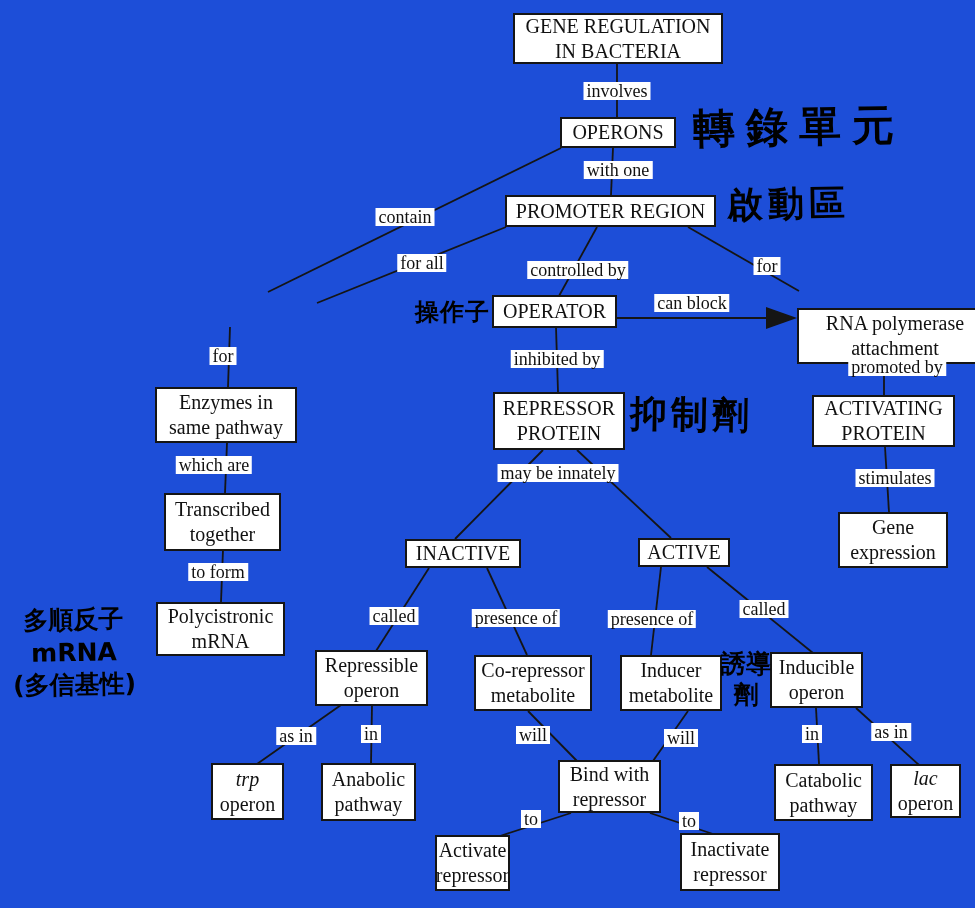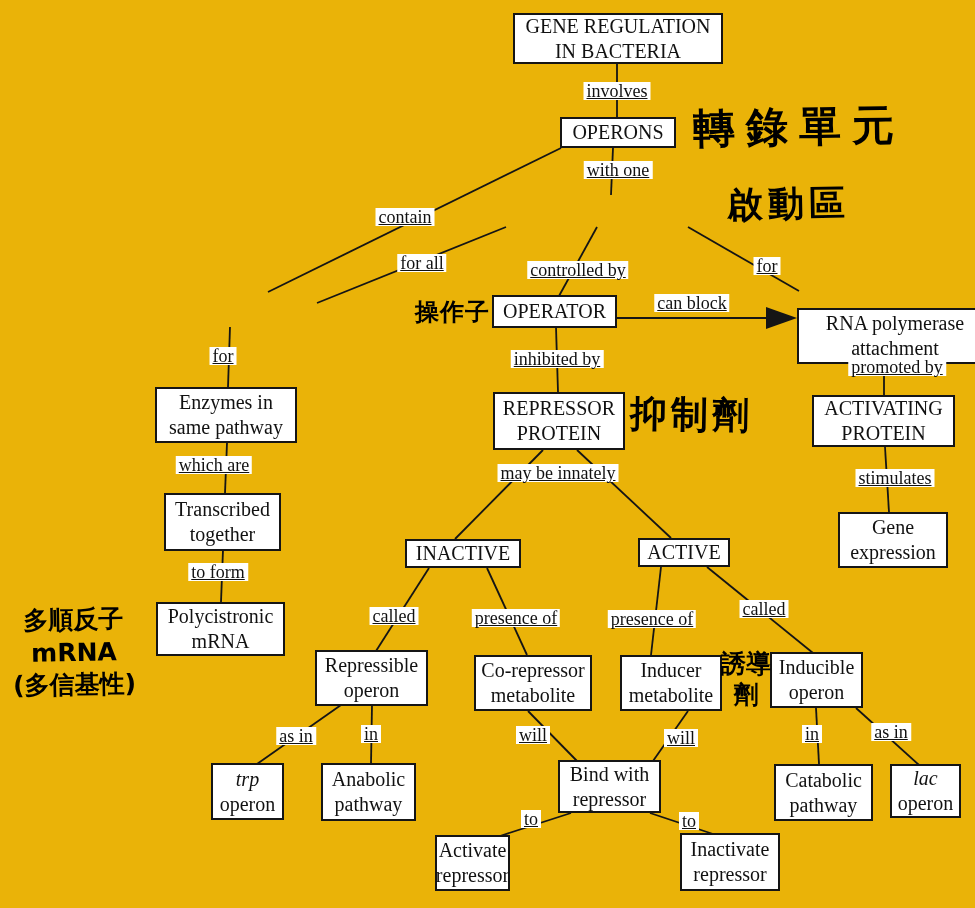--- a/index.html
+++ b/index.html
@@ -1,29 +1,29 @@
 <!DOCTYPE html>
 <html><head>
 <meta charset="utf-8">
 <style>
   html,body{margin:0;padding:0;background:#fff;}
   #canvas{
-    position:relative;width:975px;height:908px;background:#eab308;
+    position:relative;width:975px;height:908px;background:#1d4ed8;
     font-family:"Liberation Serif", serif;color:#111;overflow:hidden;
   }
   #wires{position:absolute;left:0;top:0;width:975px;height:908px;}
   .node{
     position:absolute;border:2px solid #151515;background:#fff;
     display:flex;align-items:center;justify-content:center;text-align:center;
     font-size:20px;line-height:1.25;white-space:pre-line;box-sizing:border-box;
     padding:1px 3px;
   }
   .elabel{
     position:absolute;transform:translate(-50%,-50%);background:#fff;
-    padding:0 3px;font-size:18px;white-space:nowrap;line-height:1;text-decoration:underline;
+    padding:0 3px;font-size:18px;white-space:nowrap;line-height:1;
   }
   .hand{
     position:absolute;font-family:"DejaVu Sans", sans-serif;font-weight:bold;
     color:#000;line-height:1.1;white-space:pre-line;text-align:center;
   }
   .node i{font-style:italic;}
 </style>
 </head>
 <body>
 
@@ -58,20 +58,21 @@
       <line x1="650" y1="813" x2="713" y2="834"></line>
       <line x1="816" y1="708" x2="819" y2="764"></line>
       <line x1="856" y1="708" x2="919" y2="765"></line>
     </g>
     <polygon points="797,318 766,307 766,329" fill="#151515"></polygon>
   </svg>
 
   <div class="node" style="left:513px;top:13px;width:210px;height:51px">GENE REGULATION
 IN BACTERIA</div>
   <div class="node" style="left:560px;top:117px;width:116px;height:31px">OPERONS</div>
+  <div class="node" style="left:505px;top:195px;width:211px;height:32px">PROMOTER REGION</div>
   <div class="node" style="left:492px;top:295px;width:125px;height:33px">OPERATOR</div>
   <div class="node" style="left:797px;top:308px;width:196px;height:56px">RNA polymerase
 attachment</div>
   <div class="node" style="left:155px;top:387px;width:142px;height:56px">Enzymes in
 same pathway</div>
   <div class="node" style="left:493px;top:392px;width:132px;height:58px">REPRESSOR
 PROTEIN</div>
   <div class="node" style="left:812px;top:395px;width:143px;height:52px">ACTIVATING
 PROTEIN</div>
   <div class="node" style="left:164px;top:493px;width:117px;height:58px">Transcribed

